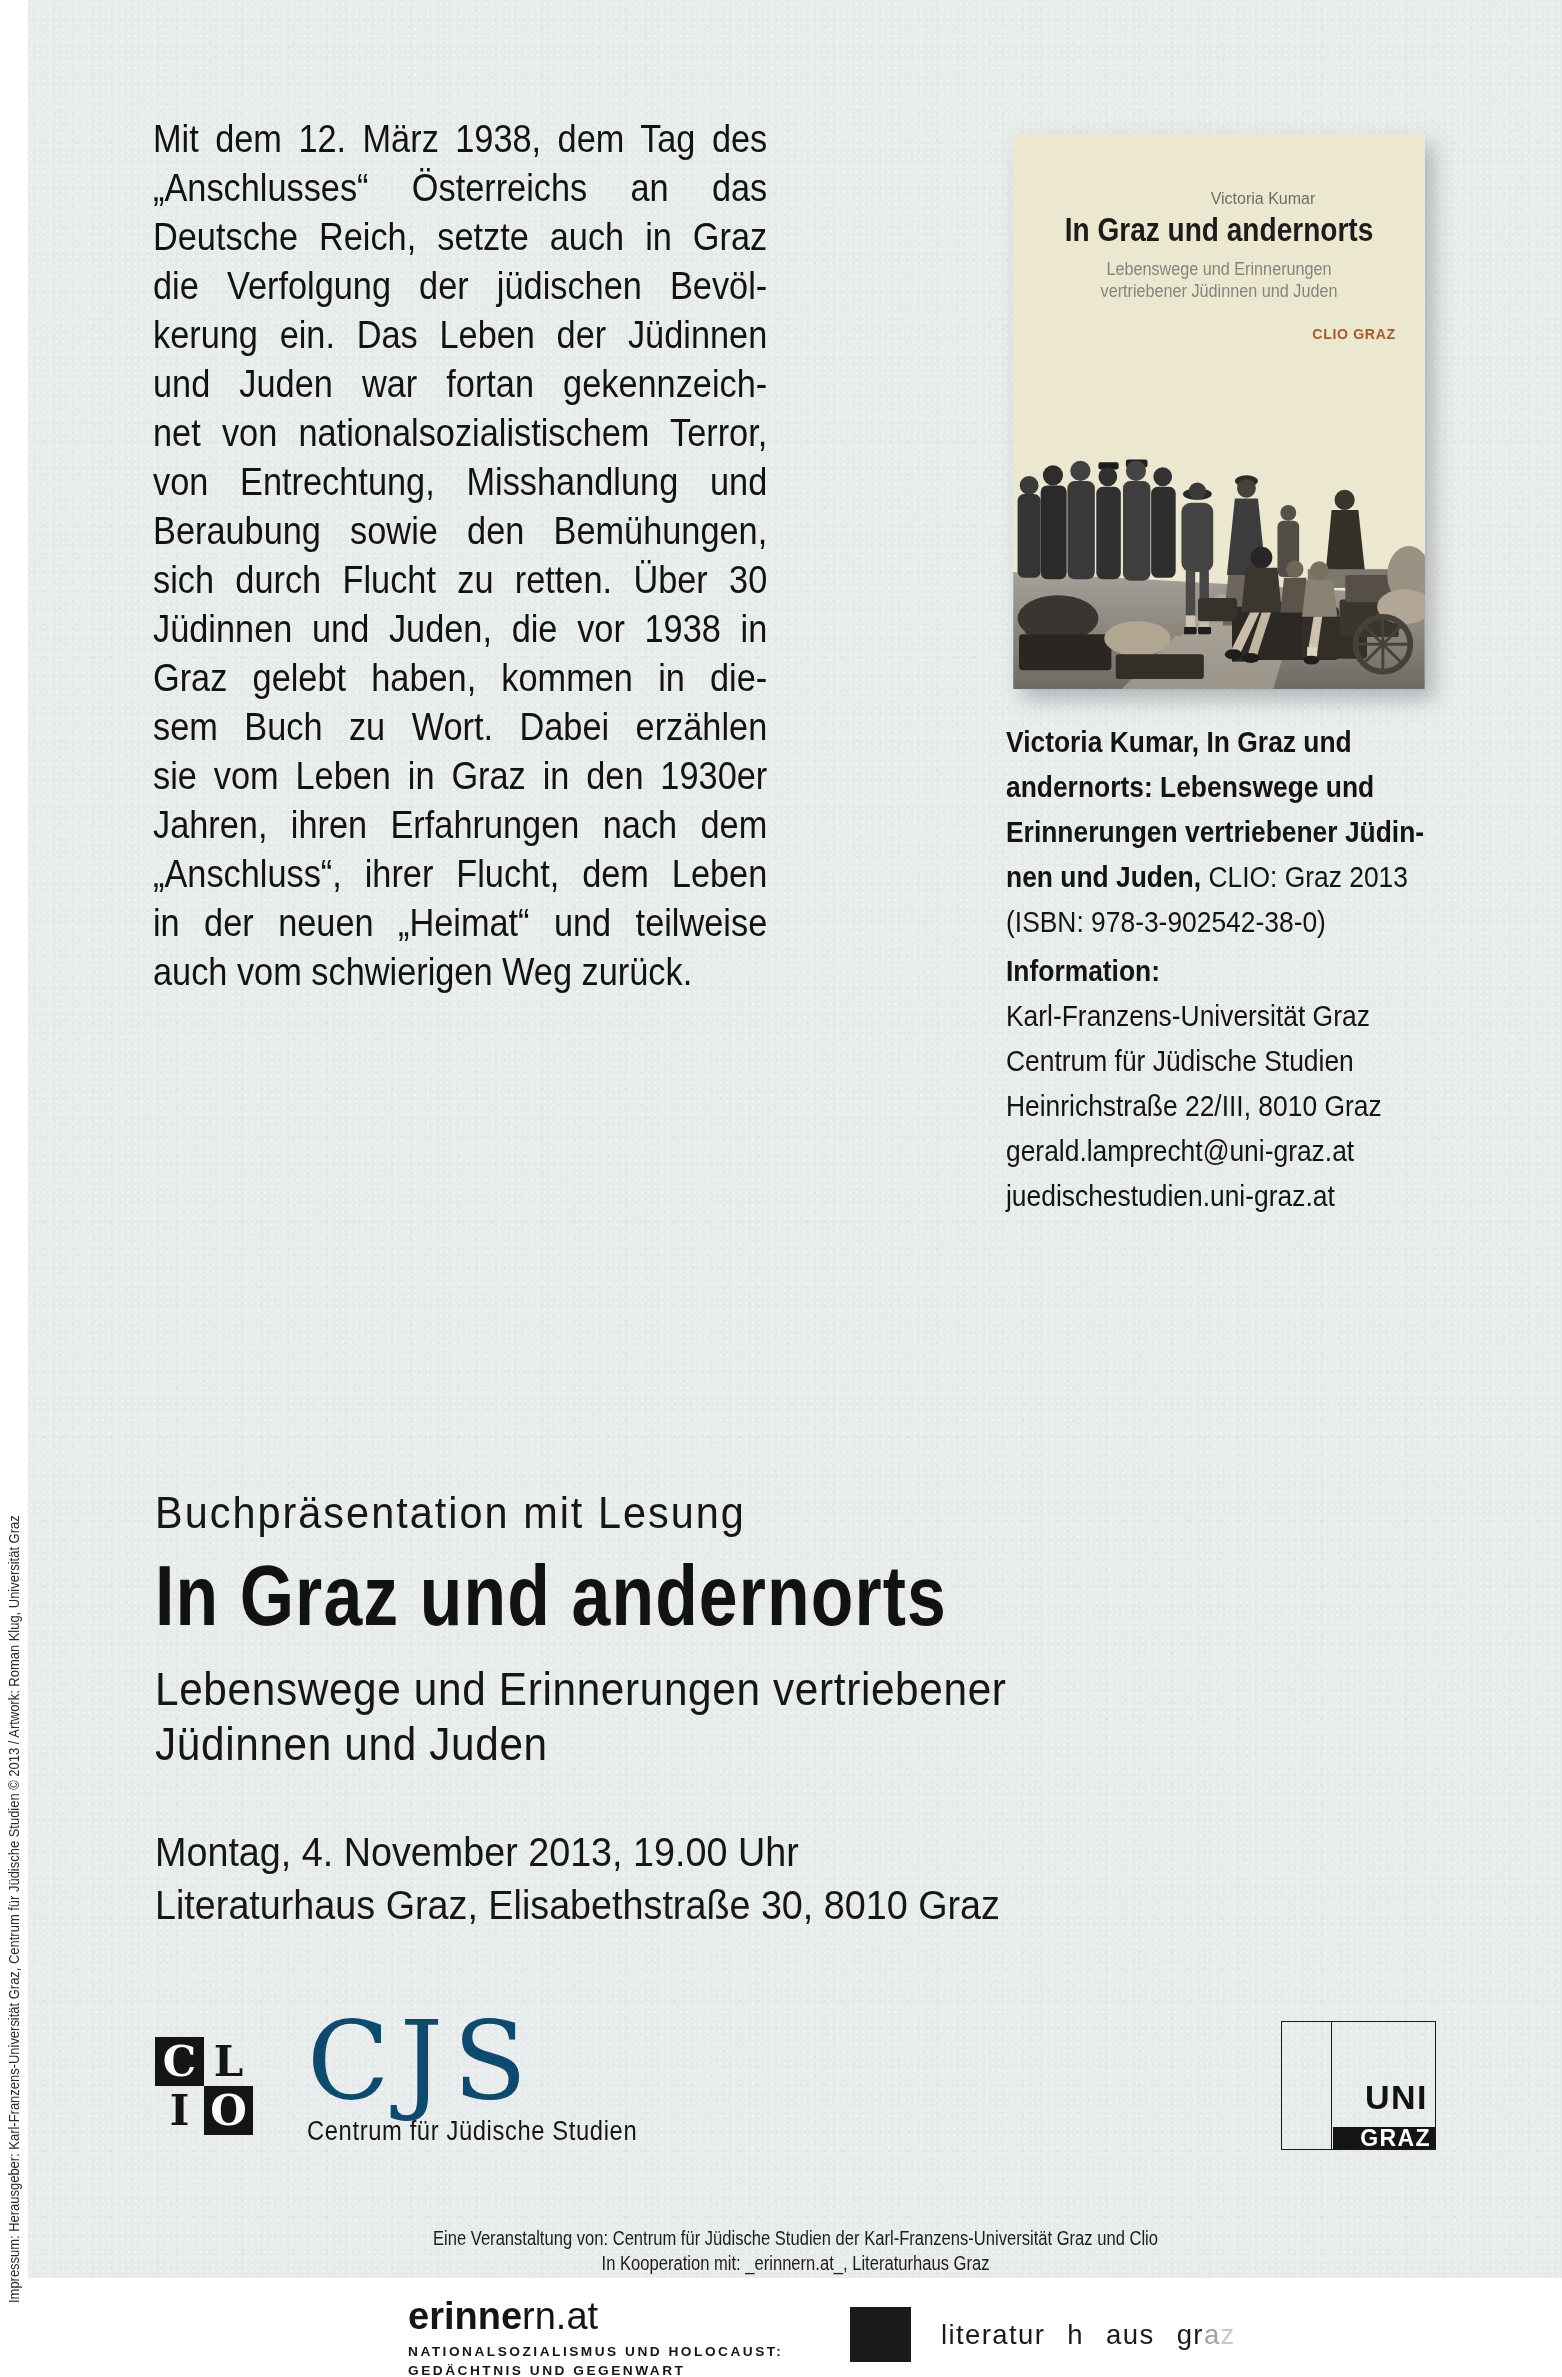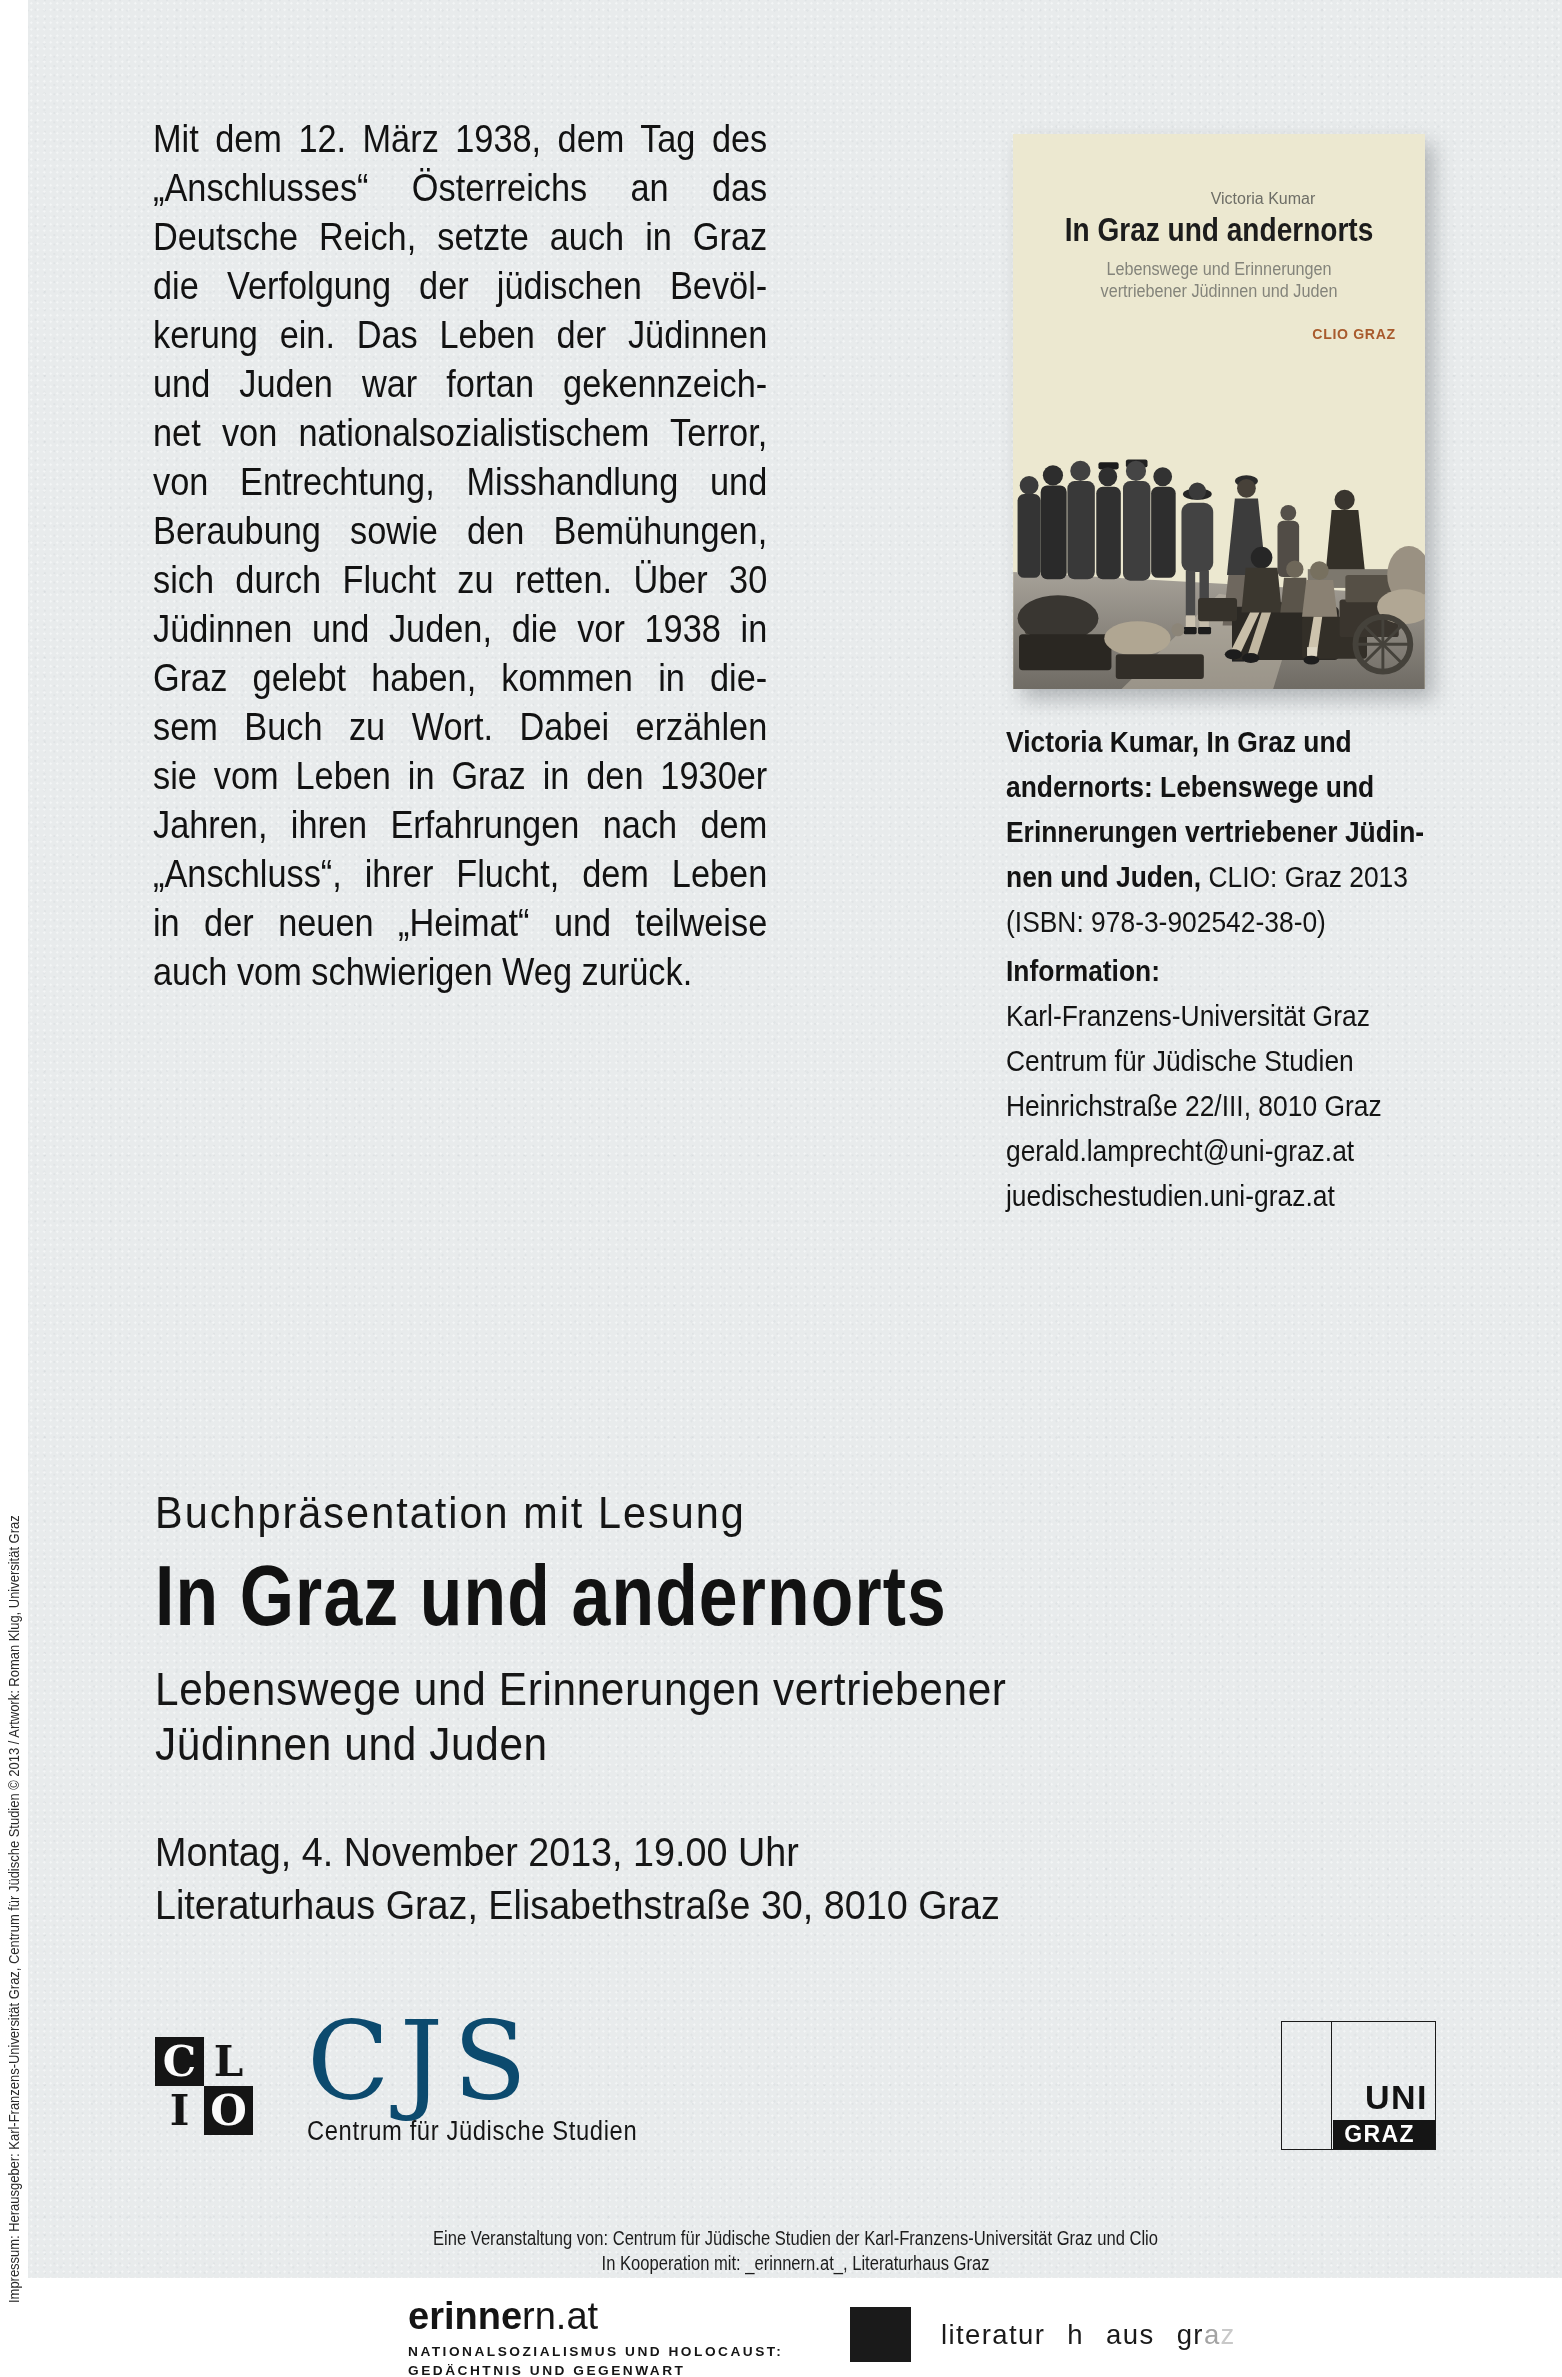--- a/index.html
+++ b/index.html
@@ -84,22 +84,22 @@
   .cjs { position:absolute; left:307px; top:2007px; }
   .cjs-letters { font-family:"DejaVu Serif", serif; font-size:108px; line-height:1;
     letter-spacing:10px; color:#0c4a6e; }
   .cjs-caption { margin-top:1.4px; font-size:27px; letter-spacing:0.7px; color:#151515;
     transform:scaleX(0.88); transform-origin:0 0; white-space:nowrap; }
 
   
   .uni { position:absolute; left:1281px; top:2021px; width:155px; height:129px;
     border:1.4px solid #1a1a1a; box-sizing:border-box; }
   .uni-divider { position:absolute; left:49px; top:0; bottom:0; width:1.4px; background:#1a1a1a; }
-  .uni-bar { position:absolute; left:51px; right:0; bottom:0; height:29px; background:#151515;
-    display:flex; align-items:center; justify-content:flex-end; padding-right:20px; box-sizing:border-box; }
+  .uni-bar { position:absolute; left:51px; right:0; bottom:0; height:22px; background:#151515;
+    display:flex; align-items:center; justify-content:flex-end; padding-right:4px; box-sizing:border-box; }
   .uni-bar span { color:#ffffff; font-weight:700; font-size:23px; letter-spacing:1.4px; }
   .uni-top { position:absolute; right:7.2px; bottom:32px; font-weight:700; font-size:34px;
     letter-spacing:1.4px; color:#131313; }
 
   
   .org { position:absolute; left:27.5px; width:1535px; top:2226px; text-align:center;
     font-size:19.5px; line-height:25px; color:#1c1c1c; transform:scaleX(0.85); }
 
   
   .erinnern { position:absolute; left:408px; top:2296px; color:#151515; }

